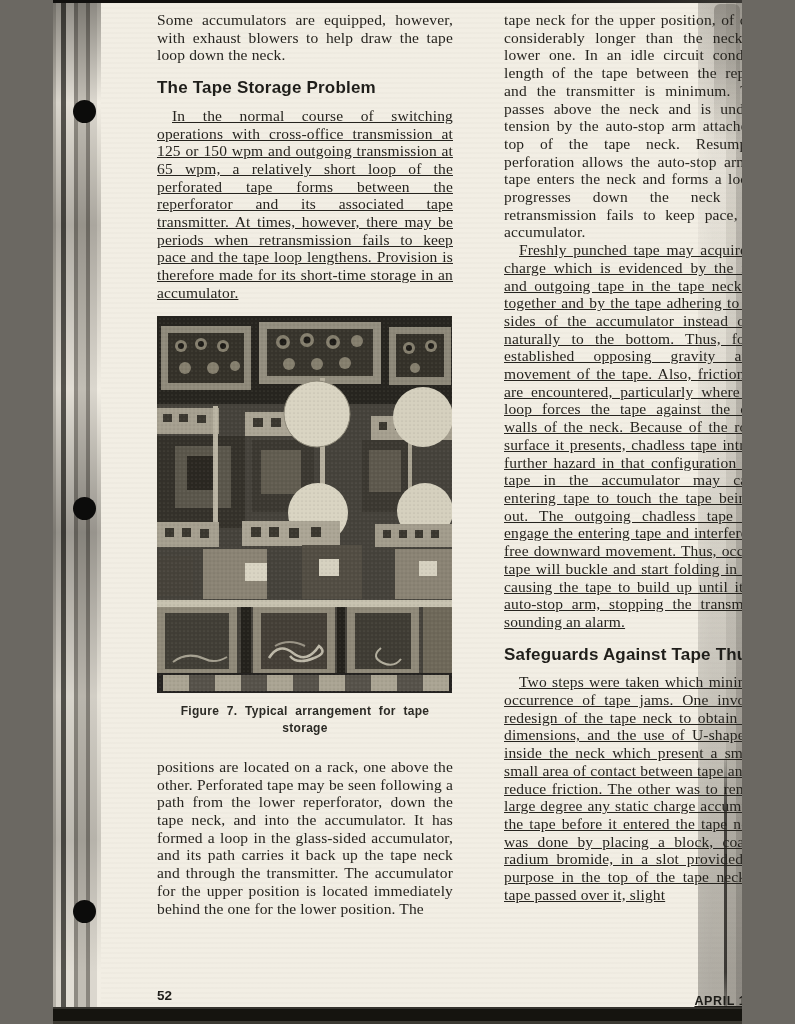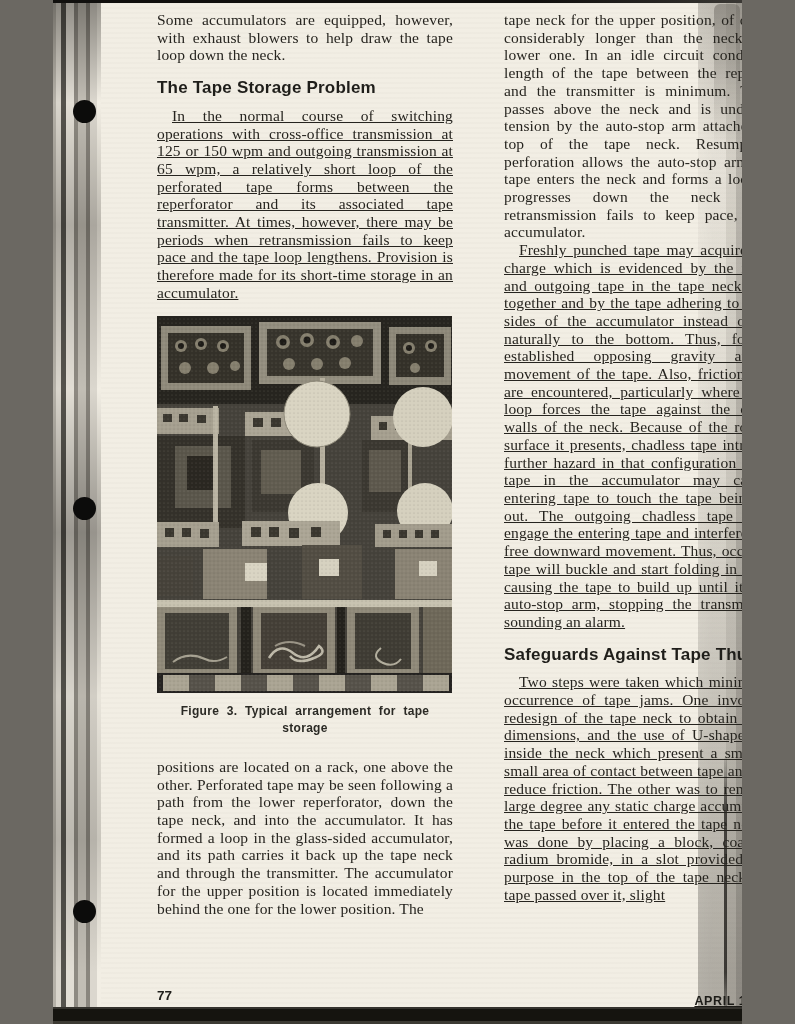--- a/index.html
+++ b/index.html
@@ -260,29 +260,29 @@
 
         <rect width="295" height="377" fill="url(#grain)" opacity="0.25"></rect>
         <defs>
           <pattern id="grain" width="4" height="4" patternUnits="userSpaceOnUse">
             <rect width="4" height="4" fill="none"></rect>
             <circle cx="1" cy="1" r="0.5" fill="#201e1a"></circle>
             <circle cx="3" cy="3" r="0.5" fill="#e8e4d6"></circle>
           </pattern>
         </defs>
       </svg>
-      <figcaption class="figcaption">Figure 3. Typical arrangement for tape storage</figcaption>
+      <figcaption class="figcaption">Figure 7. Typical arrangement for tape storage</figcaption>
     </figure>
 
     <p class="after-figure">positions are located on a rack, one above the other. Perforated tape may be seen following a path from the lower reperforator, down the tape neck, and into the accumulator. It has formed a loop in the glass-sided accumulator, and its path carries it back up the tape neck and through the transmitter. The accumulator for the upper position is located immediately behind the one for the lower position. The</p>
   </div>
 
   <div class="col col-right">
     <p>tape neck for the upper position, of course, is considerably longer than the neck for the lower one. In an idle circuit condition the length of the tape between the reperforator and the transmitter is minimum. The tape passes above the neck and is under slight tension by the auto-stop arm attached to the top of the tape neck. Resumption of perforation allows the auto-stop arm to fall, tape enters the neck and forms a loop which progresses down the neck and, if retransmission fails to keep pace, into the accumulator.</p>
     <p class="indent">Freshly punched tape may acquire a static charge which is evidenced by the incoming and outgoing tape in the tape neck clinging together and by the tape adhering to the glass sides of the accumulator instead of falling naturally to the bottom. Thus, forces are established opposing gravity and free movement of the tape. Also, frictional forces are encountered, particularly where the tape loop forces the tape against the confining walls of the neck. Because of the roughened surface it presents, chadless tape introduces a further hazard in that configuration of stored tape in the accumulator may cause the entering tape to touch the tape being drawn out. The outgoing chadless tape tends to engage the entering tape and interfere with its free downward movement. Thus, occasionally tape will buckle and start folding in the neck, causing the tape to build up until it lifts the auto-stop arm, stopping the transmitter and sounding an alarm.</p>
     <h3 class="subhead">Safeguards Against Tape Thus</h3>
     <p class="indent">Two steps were taken which minimized the occurrence of tape jams. One involved the redesign of the tape neck to obtain optimum dimensions, and the use of U-shaped guides inside the neck which present a smooth and small area of contact between tape and neck to reduce friction. The other was to remove to a large degree any static charge accumulated by the tape before it entered the tape neck. This was done by placing a block, coated with radium bromide, in a slot provided for that purpose in the top of the tape neck. As the tape passed over it, slight</p>
   </div>
 
-  <div class="page-number">77</div>
+  <div class="page-number">52</div>
   <div class="footer-right">APRIL 1953</div>
 
 </div>
 
 </body></html>

